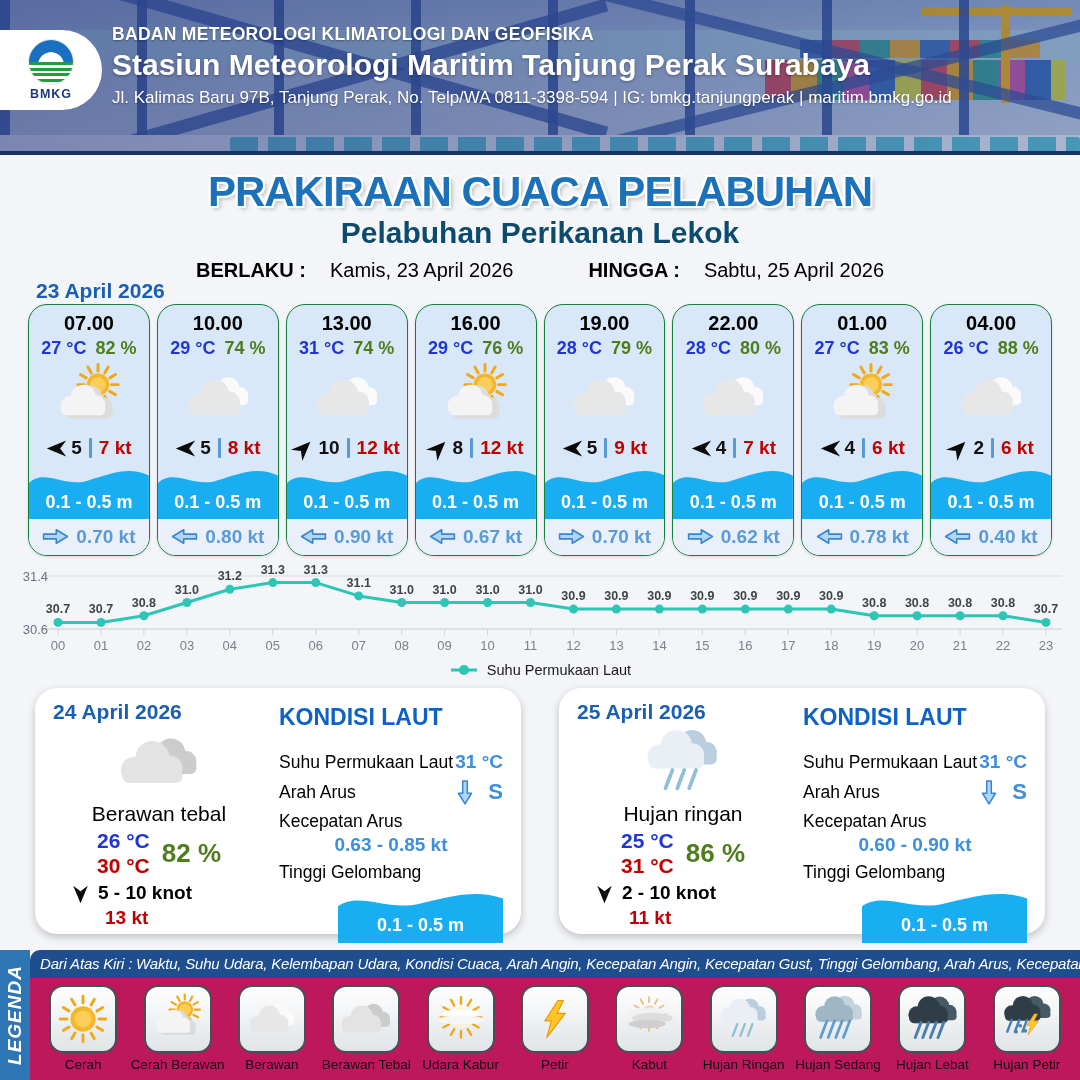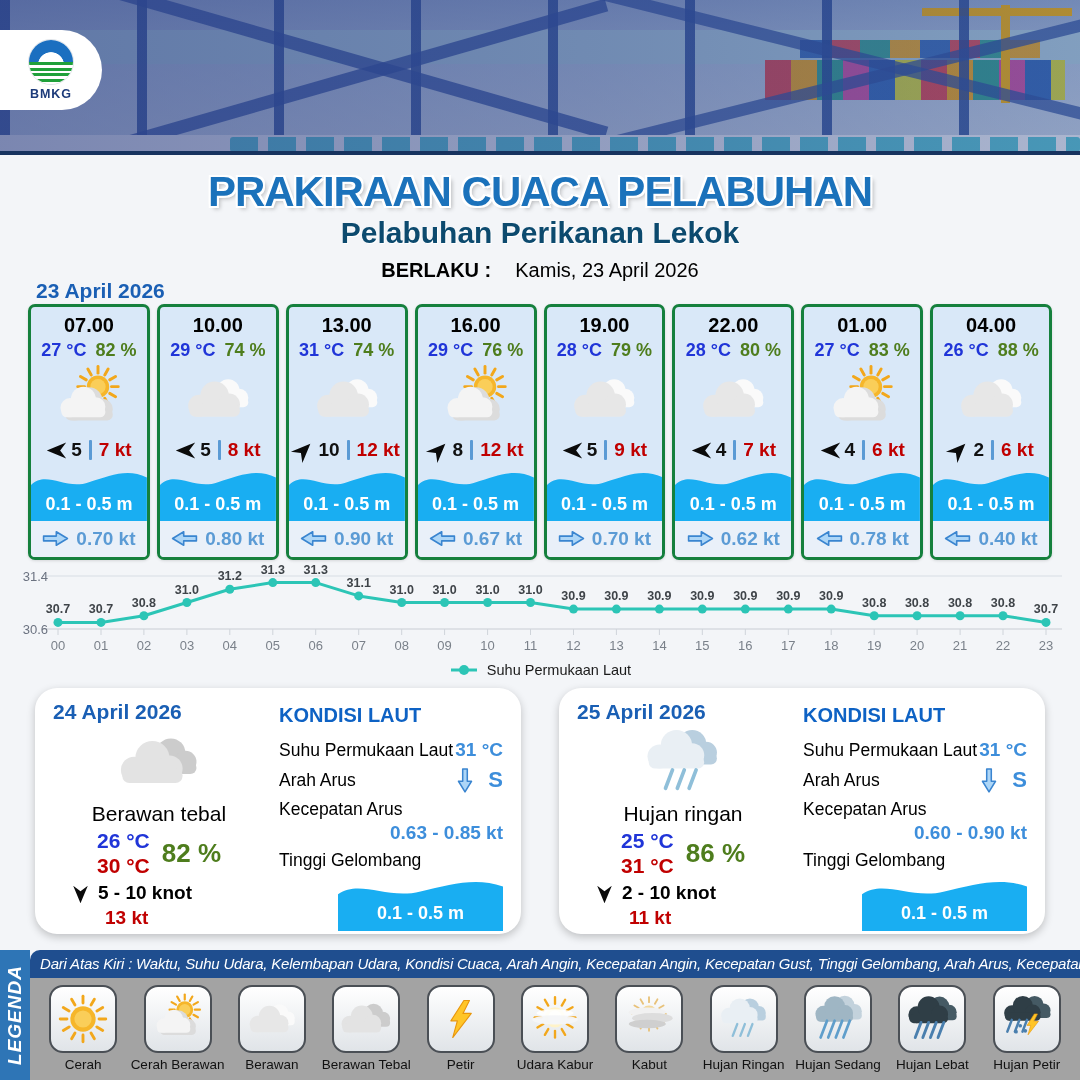--- a/index.html
+++ b/index.html
@@ -49,21 +49,21 @@
     text-shadow:2px 2px 0 #fff,-2px 2px 0 #fff,2px -2px 0 #fff,-2px -2px 0 #fff,3px 3px 4px rgba(0,0,0,.25);}
   .sub-title{font-size:30px;font-weight:bold;color:#0c4a6e;margin-top:3px;line-height:32px;
     text-shadow:1px 1px 0 #fff;}
   .validity{margin-top:10px;display:flex;justify-content:center;gap:75px;font-size:20px;color:#000;}
   .v-label{font-weight:bold;}
   .v-val{margin-left:24px;}
 
   
   .hourly-date{position:absolute;top:279px;left:36px;font-size:21px;font-weight:bold;color:#1a5fb4;text-align:right;}
   .cards{position:absolute;top:304px;left:28px;right:28px;display:flex;gap:7px;}
-  .card{flex:1;height:250px;background:#d9e8f8;border:3px solid #15803d;border-radius:7px;
+  .card{flex:1;height:250px;background:#d9e8f8;border:1px solid #15803d;border-radius:19px;
     overflow:hidden;display:flex;flex-direction:column;box-shadow:0 1px 3px rgba(0,0,0,.12);}
   .c-time{text-align:center;font-size:20px;font-weight:bold;color:#000;margin-top:7px;}
   .c-tr{display:flex;justify-content:center;gap:9px;font-size:18px;font-weight:bold;margin-top:3px;}
   .c-temp{color:#2035d8;}
   .c-rh{color:#4e7d1d;}
   .c-icon{height:72px;display:flex;align-items:center;justify-content:center;margin-top:2px;}
   .c-wind{display:flex;align-items:center;justify-content:center;gap:4px;font-size:19px;font-weight:bold;height:32px;}
   .c-ws{color:#111;}
   .c-div{width:3px;height:20px;background:#5b9bd5;margin:0 3px;border-radius:1px;}
   .c-gust{color:#c00000;}
@@ -89,42 +89,42 @@
   .d-cond{font-size:21px;color:#000;text-align:center;margin-top:2px;}
   .d-temps{display:flex;align-items:center;justify-content:center;gap:12px;margin-top:2px;}
   .t-col{display:flex;flex-direction:column;line-height:1.2;font-size:21px;font-weight:bold;}
   .t-min{color:#2035d8;}
   .t-max{color:#c00000;}
   .d-rh{font-size:26px;font-weight:bold;color:#4e7d1d;}
   .d-wind{display:flex;align-items:flex-end;gap:8px;font-size:19px;font-weight:bold;color:#000;
     margin-top:4px;margin-left:18px;}
   .d-gust{font-size:19px;font-weight:bold;color:#c00000;margin-left:52px;margin-top:3px;}
   .d-right{flex:1;padding-left:14px;padding-top:4px;}
-  .sea-title{font-size:20px;font-weight:bold;color:#0e62c4;margin-bottom:12px;}
+  .sea-title{font-size:23px;font-weight:bold;color:#0e62c4;margin-bottom:20px;}
   .sea-row{display:flex;justify-content:space-between;align-items:center;font-size:17.5px;
     color:#000;margin-top:6px;}
   .sea-val{color:#3d8edb;font-weight:bold;font-size:19px;}
   .arah-wrap{display:flex;align-items:center;gap:10px;}
   .arah-val{color:#3d8edb;font-weight:bold;font-size:22px;}
-  .sea-subval{text-align:right;color:#3d8edb;font-weight:bold;font-size:19px;margin-top:2px;}
+  .sea-subval{text-align:center;color:#3d8edb;font-weight:bold;font-size:19px;margin-top:2px;}
   .wave-box{position:relative;width:165px;height:56px;margin-left:auto;margin-top:4px;}
   .wave-box svg{position:absolute;inset:0;width:100%;height:100%;}
   .wave-box span{position:absolute;bottom:7px;left:0;right:0;text-align:center;color:#fff;
     font-size:18px;font-weight:bold;}
 
   
   .legend{position:absolute;top:950px;left:0;width:1080px;height:130px;}
   .legend-ribbon{position:absolute;left:0;top:0;bottom:0;width:30px;background:#2e75b6;
     display:flex;align-items:center;justify-content:center;}
   .legend-ribbon span{transform:rotate(-90deg);color:#fff;font-style:italic;font-weight:bold;
     font-size:19px;letter-spacing:1px;white-space:nowrap;}
   .legend-desc{margin-left:30px;height:28px;background:#1f4e8f;color:#fff;font-style:italic;
     font-size:15px;line-height:28px;padding:0 10px;white-space:nowrap;letter-spacing:-.2px;
     border-top-left-radius:10px;box-sizing:border-box;}
-  .legend-items{margin-left:30px;height:102px;background:#a3a3a3;display:flex;
+  .legend-items{margin-left:30px;height:102px;background:#be185d;display:flex;
     justify-content:space-around;align-items:flex-start;padding:7px 6px 0;box-sizing:border-box;}
   .li{display:flex;flex-direction:column;align-items:center;width:92px;}
   .li-box{width:64px;height:64px;border:2px solid #4a4f55;border-radius:14px;
     background:linear-gradient(180deg,#ffffff,#e0e4e8);display:flex;align-items:center;justify-content:center;}
   .li-label{font-size:13.5px;color:#111;margin-top:4px;white-space:nowrap;}
 </style>
 </head>
 <body>
 
 <div class="header">
@@ -143,28 +143,36 @@
   <div class="hx-overlay"></div>
   <div class="hx-bottom"></div>
 
   <div class="logo-pill">
     <div class="logo-circle">
       <div class="lc-top"></div>
         <div class="lc-bot"></div>
     </div>
     <div class="logo-label">BMKG</div>
   </div>
+  <div class="header-text">
+    <div class="h-agency">BADAN METEOROLOGI KLIMATOLOGI DAN GEOFISIKA</div>
+    <div class="h-station">Stasiun Meteorologi Maritim Tanjung Perak Surabaya</div>
+    <div class="h-address">Jl. Kalimas Baru 97B, Tanjung Perak, No. Telp/WA 0811-3398-594 | IG: bmkg.tanjungperak | maritim.bmkg.go.id</div>
+  </div>
 </div>
 
 <div class="title-wrap">
   <div class="main-title">PRAKIRAAN CUACA PELABUHAN</div>
   <div class="sub-title">Pelabuhan Perikanan Lekok</div>
   <div class="validity">
     <div>
       <span class="v-label">BERLAKU :</span><span class="v-val">Kamis, 23 April 2026</span>
+    </div>
+    <div>
+      <span class="v-label">HINGGA :</span><span class="v-val">Sabtu, 25 April 2026</span>
     </div>
   </div>
 </div>
 
 <div class="hourly-date">23 April 2026</div>
 <div class="cards" id="hourly-cards">
   <div class="card">
     <div class="c-time">07.00</div>
     <div class="c-tr">
       <span class="c-temp">27 °C</span>
@@ -945,48 +953,48 @@
               <rect x="-23" y="1" width="46" height="11" rx="5.5"></rect>
             </g>
           </svg>
         </div>
     <div class="li-label">Berawan Tebal</div>
   </div>
 
   <div class="li">
     <div class="li-box">
           <svg width="54" height="54" viewBox="0 0 64 64">
-            <polygon transform="translate(20,10) scale(1.1)" points="14,0 0,22 7,22 2,40 22,14 13,14 20,0" fill="#ffc527" stroke="#e8960c" stroke-width="1.2" stroke-linejoin="round"></polygon>
-          </svg>
-        </div>
-    <div class="li-label">Petir</div>
-  </div>
-
-  <div class="li">
-    <div class="li-box">
-          <svg width="54" height="54" viewBox="0 0 64 64">
             <line x1="48.0" y1="30.0" x2="56.0" y2="30.0" stroke="#f2a71b" stroke-width="2.8" stroke-linecap="round"></line>
             <line x1="45.9" y1="38.0" x2="52.8" y2="42.0" stroke="#f2a71b" stroke-width="2.8" stroke-linecap="round"></line>
             <line x1="40.0" y1="43.9" x2="44.0" y2="50.8" stroke="#f2a71b" stroke-width="2.8" stroke-linecap="round"></line>
             <line x1="32.0" y1="46.0" x2="32.0" y2="54.0" stroke="#f2a71b" stroke-width="2.8" stroke-linecap="round"></line>
             <line x1="24.0" y1="43.9" x2="20.0" y2="50.8" stroke="#f2a71b" stroke-width="2.8" stroke-linecap="round"></line>
             <line x1="18.1" y1="38.0" x2="11.2" y2="42.0" stroke="#f2a71b" stroke-width="2.8" stroke-linecap="round"></line>
             <line x1="16.0" y1="30.0" x2="8.0" y2="30.0" stroke="#f2a71b" stroke-width="2.8" stroke-linecap="round"></line>
             <line x1="18.1" y1="22.0" x2="11.2" y2="18.0" stroke="#f2a71b" stroke-width="2.8" stroke-linecap="round"></line>
             <line x1="24.0" y1="16.1" x2="20.0" y2="9.2" stroke="#f2a71b" stroke-width="2.8" stroke-linecap="round"></line>
             <line x1="32.0" y1="14.0" x2="32.0" y2="6.0" stroke="#f2a71b" stroke-width="2.8" stroke-linecap="round"></line>
             <line x1="40.0" y1="16.1" x2="44.0" y2="9.2" stroke="#f2a71b" stroke-width="2.8" stroke-linecap="round"></line>
             <line x1="45.9" y1="22.0" x2="52.8" y2="18.0" stroke="#f2a71b" stroke-width="2.8" stroke-linecap="round"></line>
             <circle cx="32" cy="30" r="12" fill="#fff3c9"></circle>
             <circle cx="32" cy="30" r="8.16" fill="#ffffff" opacity="0.75"></circle>
             <ellipse cx="32" cy="25" rx="22" ry="4.5" fill="#ffffff" opacity="0.85"></ellipse>
             <ellipse cx="32" cy="33" rx="27" ry="5.5" fill="#f4f6f8" opacity="0.95"></ellipse>
           </svg>
         </div>
     <div class="li-label">Udara Kabur</div>
+  </div>
+
+  <div class="li">
+    <div class="li-box">
+          <svg width="54" height="54" viewBox="0 0 64 64">
+            <polygon transform="translate(20,10) scale(1.1)" points="14,0 0,22 7,22 2,40 22,14 13,14 20,0" fill="#ffc527" stroke="#e8960c" stroke-width="1.2" stroke-linejoin="round"></polygon>
+          </svg>
+        </div>
+    <div class="li-label">Petir</div>
   </div>
 
   <div class="li">
     <div class="li-box">
           <svg width="54" height="54" viewBox="0 0 64 64">
             <line x1="46.0" y1="26.0" x2="52.0" y2="26.0" stroke="#e8c27a" stroke-width="2.2" stroke-linecap="round"></line>
             <line x1="44.1" y1="33.0" x2="49.3" y2="36.0" stroke="#e8c27a" stroke-width="2.2" stroke-linecap="round"></line>
             <line x1="39.0" y1="38.1" x2="42.0" y2="43.3" stroke="#e8c27a" stroke-width="2.2" stroke-linecap="round"></line>
             <line x1="32.0" y1="40.0" x2="32.0" y2="46.0" stroke="#e8c27a" stroke-width="2.2" stroke-linecap="round"></line>
             <line x1="25.0" y1="38.1" x2="22.0" y2="43.3" stroke="#e8c27a" stroke-width="2.2" stroke-linecap="round"></line>

